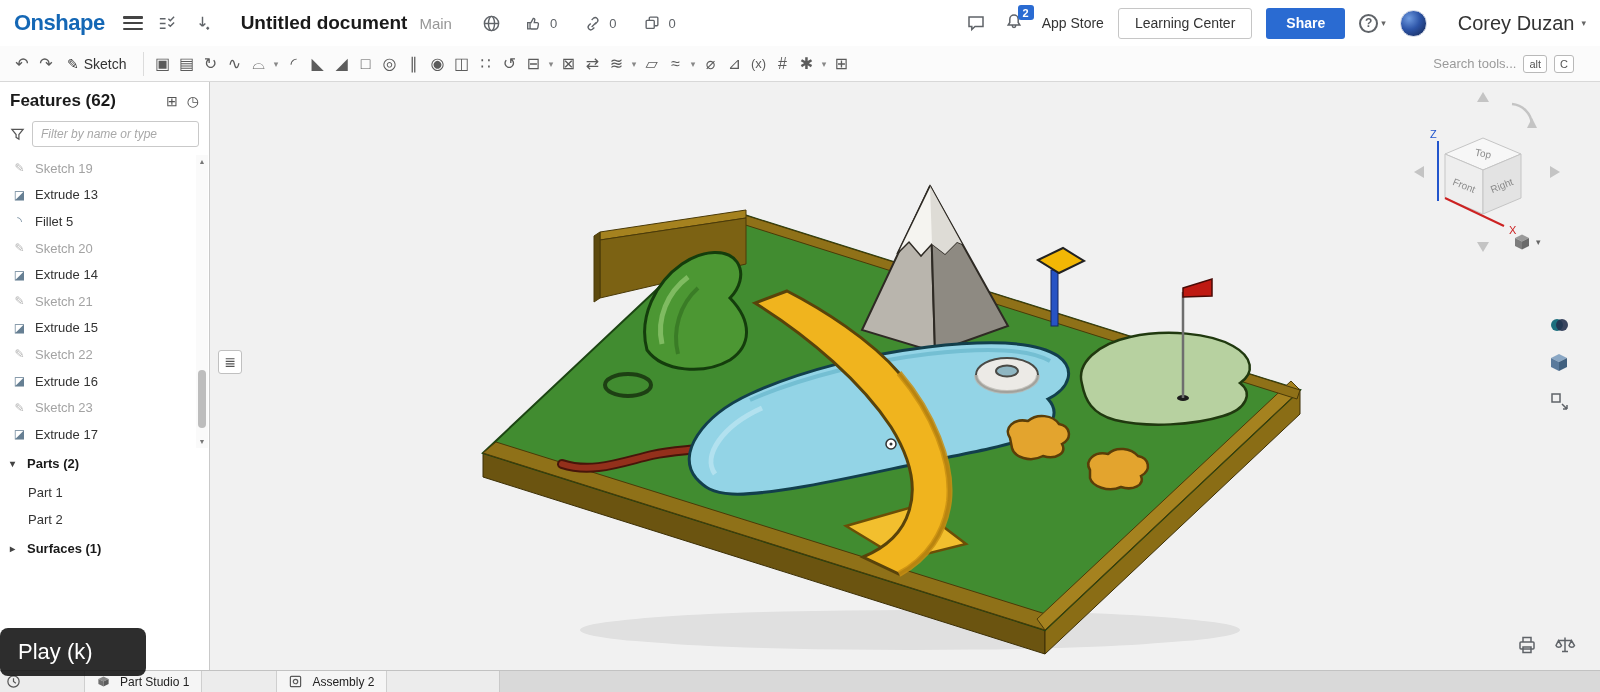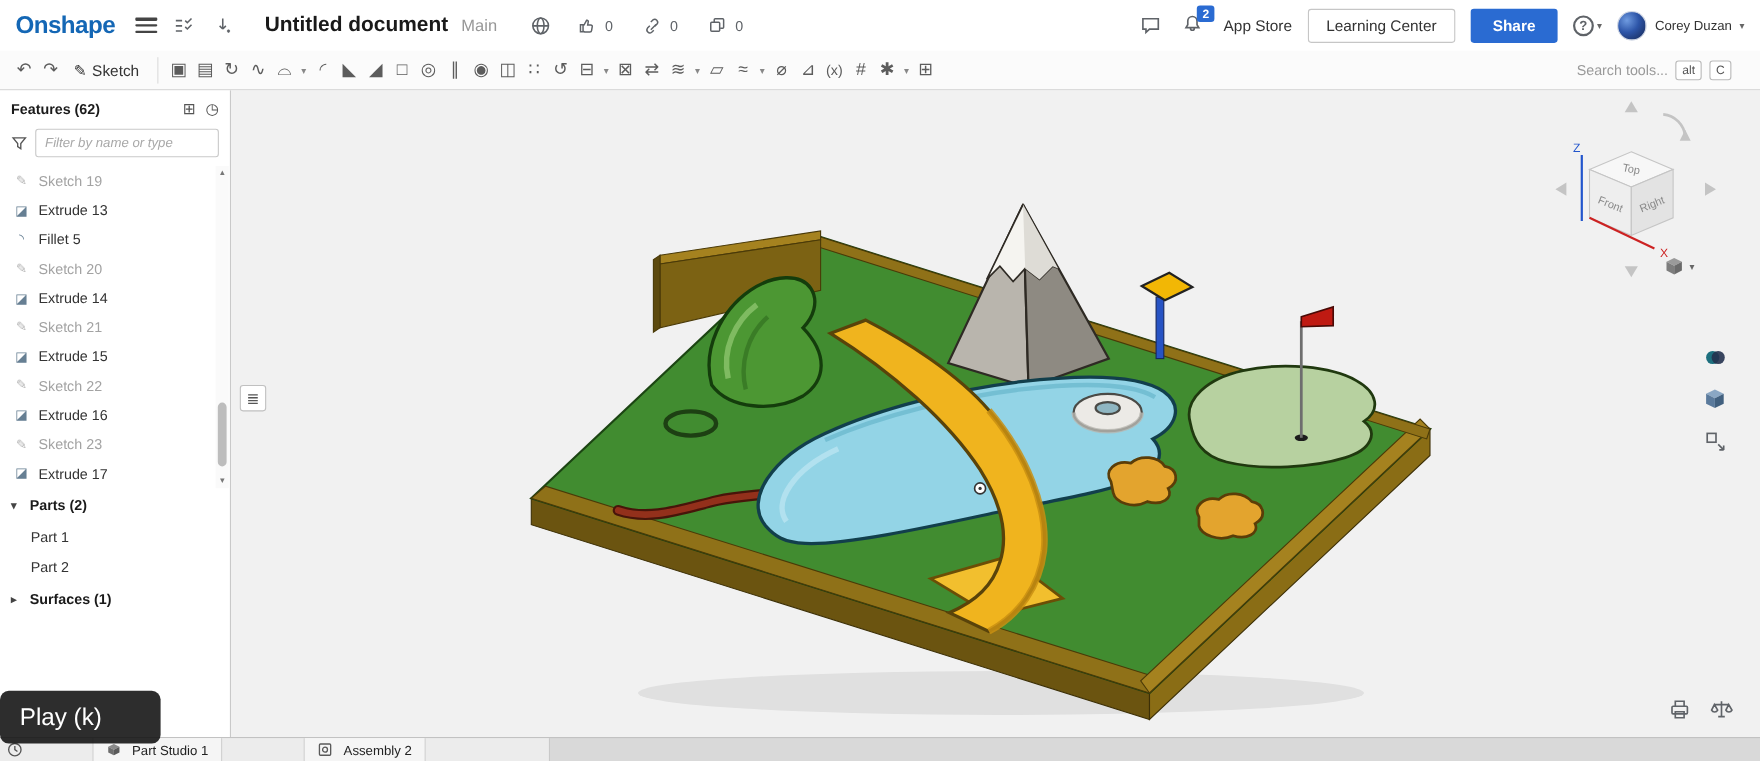--- a/index.html
+++ b/index.html
@@ -19,36 +19,36 @@
   .count-num { font-size:13px; color:#5f6368; }
   .right-cluster { margin-left:auto; display:flex; align-items:center; gap:14px; }
   .bell-wrap { position:relative; width:26px; height:26px; }
   .badge { position:absolute; top:-5px; right:-6px; min-width:16px; height:15px; background:#2a6bd2; color:#fff; font-size:11px; font-weight:bold; border-radius:3px; display:flex; align-items:center; justify-content:center; padding:0 3px; }
   .appstore { font-size:14px; color:#333; cursor:pointer; }
   .btn-outline { height:31px; padding:0 16px; border:1px solid #c6c6c6; border-radius:3px; background:#fff; font-size:14px; color:#333; display:flex; align-items:center; cursor:pointer; }
   .btn-share { height:31px; padding:0 20px; border:none; border-radius:3px; background:#2a6bd2; font-size:14px; font-weight:bold; color:#fff; display:flex; align-items:center; cursor:pointer; }
   .help-circle { width:19px; height:19px; border:2px solid #5f6368; border-radius:50%; font-size:12px; font-weight:bold; color:#5f6368; display:flex; align-items:center; justify-content:center; }
   .caret { font-size:9px; color:#666; }
   .avatar { width:27px; height:27px; border-radius:50%; background:radial-gradient(circle at 32% 30%, #6f9be0 0%, #2d55a8 45%, #14244d 100%); border:1px solid #cfd6e4; }
-  .user-name { font-size:12px; color:#333; }
+  .user-name { font-size:20px; color:#333;margin-left:24px; }
 
   
   #toolbar { position:absolute; top:46px; left:0; width:1600px; height:36px; background:#fbfbfb; border-bottom:1px solid #d8d8d8; display:flex; align-items:center; padding:0 10px; z-index:5; }
   .ticon { font-size:16px; color:#5c5c5c; width:24px; height:26px; line-height:26px; text-align:center; cursor:pointer; flex:none; }
   .ticon.small { font-size:13px; }
   .tchev { font-size:9px; color:#888; width:11px; text-align:center; cursor:pointer; flex:none; }
   .sketch-btn { display:flex; align-items:center; gap:5px; font-size:14px; color:#333; padding:0 9px; height:26px; cursor:pointer; flex:none; }
   .tdivider { width:1px; height:24px; background:#dcdcdc; margin:0 7px; flex:none; }
   .search-tools { margin-left:auto; margin-right:16px; display:flex; align-items:center; gap:7px; font-size:13px; color:#9a9a9a; }
   .key { border:1px solid #b9b9b9; border-radius:3px; padding:0 5px; font-size:11px; color:#555; background:#fff; height:18px; line-height:17px; }
 
   
   #panel { position:absolute; top:82px; left:0; width:210px; height:588px; background:#fff; border-right:1px solid #c9c9c9; z-index:4; }
   .panel-hd { display:flex; align-items:center; padding:9px 10px 5px 10px; }
-  .panel-title { font-weight:bold; font-size:13px; color:#1a1a1a; flex:1; }
+  .panel-title { font-weight:bold; font-size:17px; color:#1a1a1a; flex:1; }
   .picon { font-size:14px; color:#555; margin-left:9px; cursor:pointer; }
   .filter-row { display:flex; align-items:center; gap:7px; padding:5px 10px 8px 10px; }
   .filter-row svg { flex:none; }
   input.filter { flex:1; min-width:0; height:26px; border:1px solid #c9c9c9; border-radius:3px; font-size:12px; padding:0 8px; color:#333; background:#fff; }
   input.filter::placeholder { font-style:italic; color:#a8a8a8; }
   .feat-list { position:relative; height:293px; overflow:hidden; padding-right:14px; }
   .feat-row { height:26.6px; display:flex; align-items:center; gap:8px; padding-left:12px; font-size:13px; color:#333; cursor:pointer; }
   .feat-row .fi { width:15px; text-align:center; color:#667f93; font-size:12px; flex:none; }
   .feat-row.muted { color:#a3a3a3; }
   .feat-row.muted .fi { color:#b3b3b3; }

